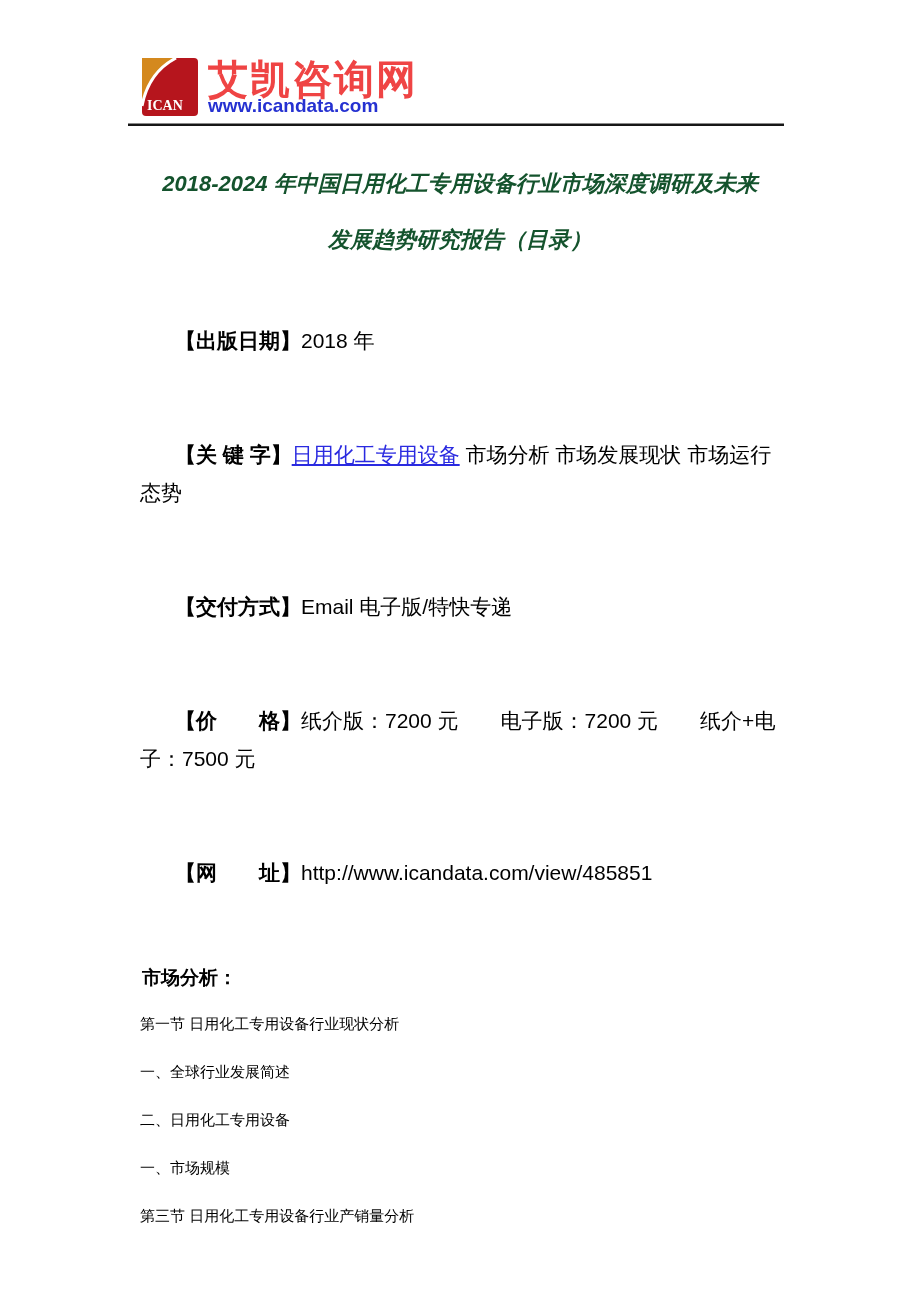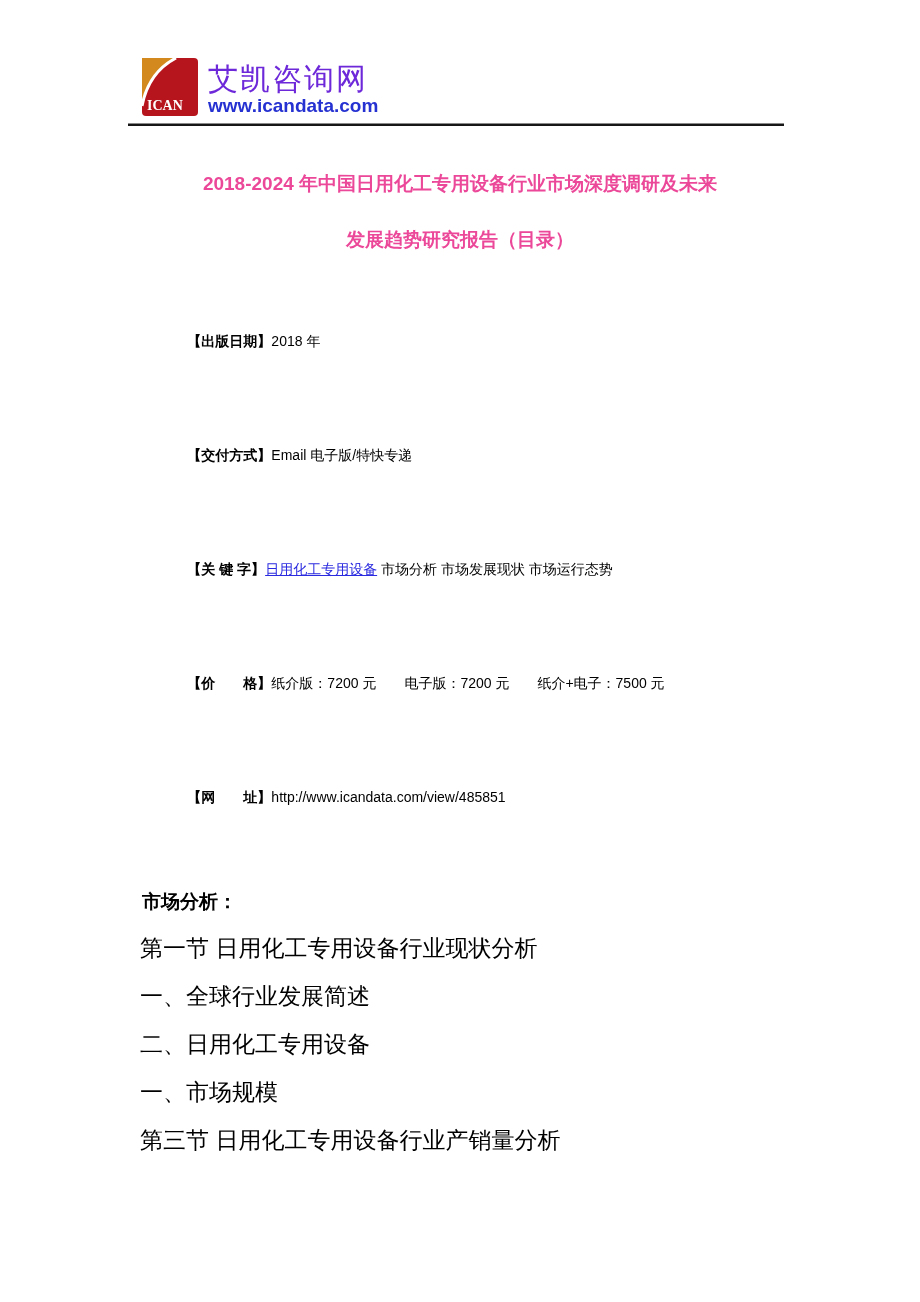--- a/index.html
+++ b/index.html
@@ -19,23 +19,23 @@
     margin-left: 142px;
     height: 60px;
     display: flex;
     align-items: flex-end;
     gap: 10px;
     cursor: pointer;
   }
   .logo-mark { display: block; flex: 0 0 auto; }
   .logo-text { display: flex; flex-direction: column; justify-content: flex-end; }
   .logo-name {
-    color: #6d28d9;
-    font-weight: normal;
-    font-size: 30px;
+    color: #ef4444;
+    font-weight: bold;
+    font-size: 40px;
     line-height: 32px;
     letter-spacing: 2px;
   }
   .logo-url {
     color: #2531d1;
     font-weight: bold;
     font-size: 19px;
     line-height: 21px;
   }
   .divider {
@@ -44,48 +44,48 @@
     height: 0;
     border-top: 1px solid #8a8a8a;
     border-bottom: 2px solid #161616;
     margin-top: 7px;
   }
   
   .title {
     margin: 30px 130px 0 130px;
     text-align: center;
     font-weight: bold;
-    font-size: 19px;
+    font-size: 22px;
     line-height: 56px;
-    color: #ec4899;
+    color: #14532d;
+    font-style: italic;
   }
   
   .info { margin: 16px 130px 0 140px; }
   .info-row {
-    font-size: 14px;
+    font-size: 21px;
     line-height: 38px;
     white-space: pre-wrap;
-    margin-left: 24px;
   }
   .info-label { font-weight: bold; }
   .keyword-link {
     color: #2a2ae0;
     text-decoration: underline;
     cursor: pointer;
   }
   
   .toc-heading {
     margin: 34px 130px 0 142px;
     font-weight: bold;
     font-size: 19px;
     line-height: 28px;
   }
   .toc { margin: 8px 130px 0 140px; }
   .toc-row {
-    font-size: 23px;
+    font-size: 15px;
     line-height: 48px;
     white-space: pre-wrap;
   }
   .toc-row.chapter {
     font-weight: bold;
     font-size: 19.5px;
     margin-top: 24px;
   }
 </style>
 </head>
@@ -110,24 +110,24 @@
   <div class="title">
     <div>2018-2024 年中国日用化工专用设备行业市场深度调研及未来</div>
     <div>发展趋势研究报告（目录）</div>
   </div>
 
   <div class="info">
     <div class="info-row">
       <span class="info-label">【出版日期】</span><span>2018 年</span>
     </div>
     <div class="info-row">
-      <span class="info-label">【交付方式】</span><span>Email 电子版/特快专递</span>
+      <span class="info-label">【关 键 字】</span><a class="keyword-link">日用化工专用设备</a><span> 市场分析 市场发展现状 市场运行态势</span>
     </div>
     <div class="info-row">
-      <span class="info-label">【关 键 字】</span><a class="keyword-link">日用化工专用设备</a><span> 市场分析 市场发展现状 市场运行态势</span>
+      <span class="info-label">【交付方式】</span><span>Email 电子版/特快专递</span>
     </div>
     <div class="info-row">
       <span class="info-label">【价　　格】</span><span>纸介版：7200 元　　电子版：7200 元　　纸介+电子：7500 元</span>
     </div>
     <div class="info-row">
       <span class="info-label">【网　　址】</span><span>http://www.icandata.com/view/485851</span>
     </div>
   </div>
 
   <div class="toc-heading">市场分析：</div>

